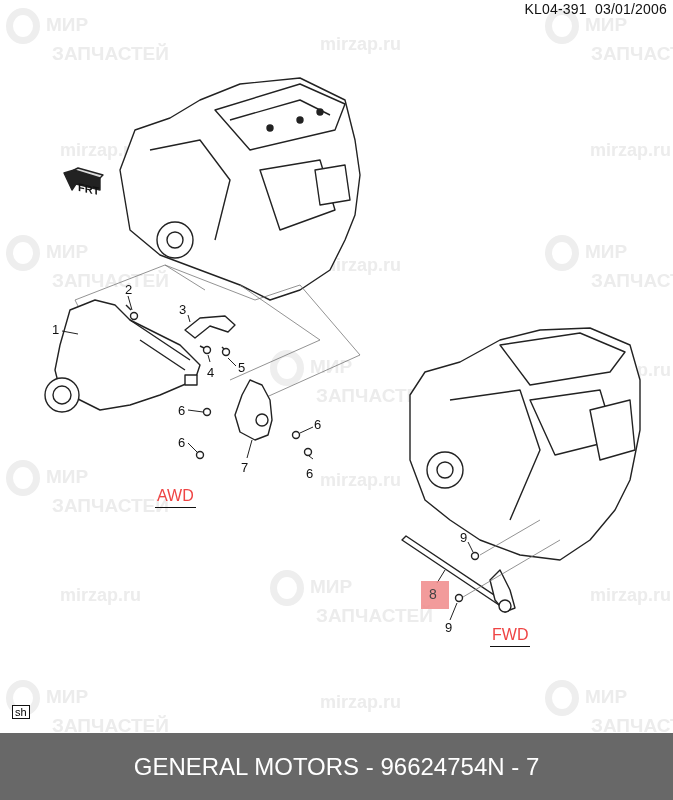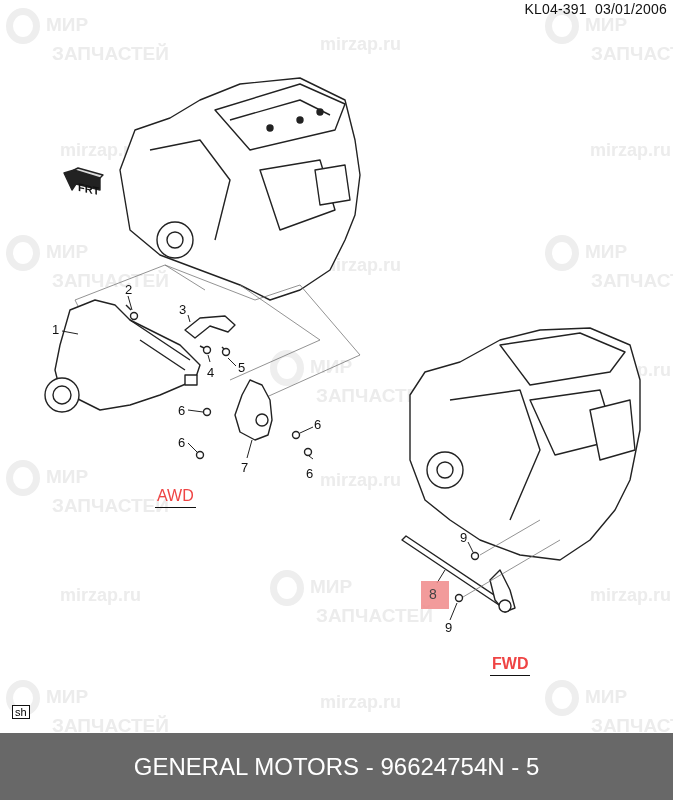--- a/index.html
+++ b/index.html
@@ -164,21 +164,21 @@
   <div class="callout" style="left:241px;top:460px;">7</div>
   <div class="callout-hl">
       <span>8</span>
     </div>
   <div class="callout" style="left:460px;top:530px;">9</div>
   <div class="callout" style="left:445px;top:620px;">9</div>
 
   <div class="callout" style="left:78px;top:183px;font-weight:bold;font-size:11px;transform:skewY(12deg);">FRT</div>
 
   <div class="variant" style="left:155px;top:487px;">AWD</div>
-  <div class="variant" style="left:490px;top:655px;font-weight:bold;">FWD</div>
+  <div class="variant" style="left:490px;top:626px;">FWD</div>
 
   <div class="sh">sh</div>
 </div>
 
 <div class="footer">
   <span>GENERAL MOTORS - 96624754</span>
-  <span>N - 5</span>
+  <span>N - 7</span>
 </div>
 
 </body></html>

